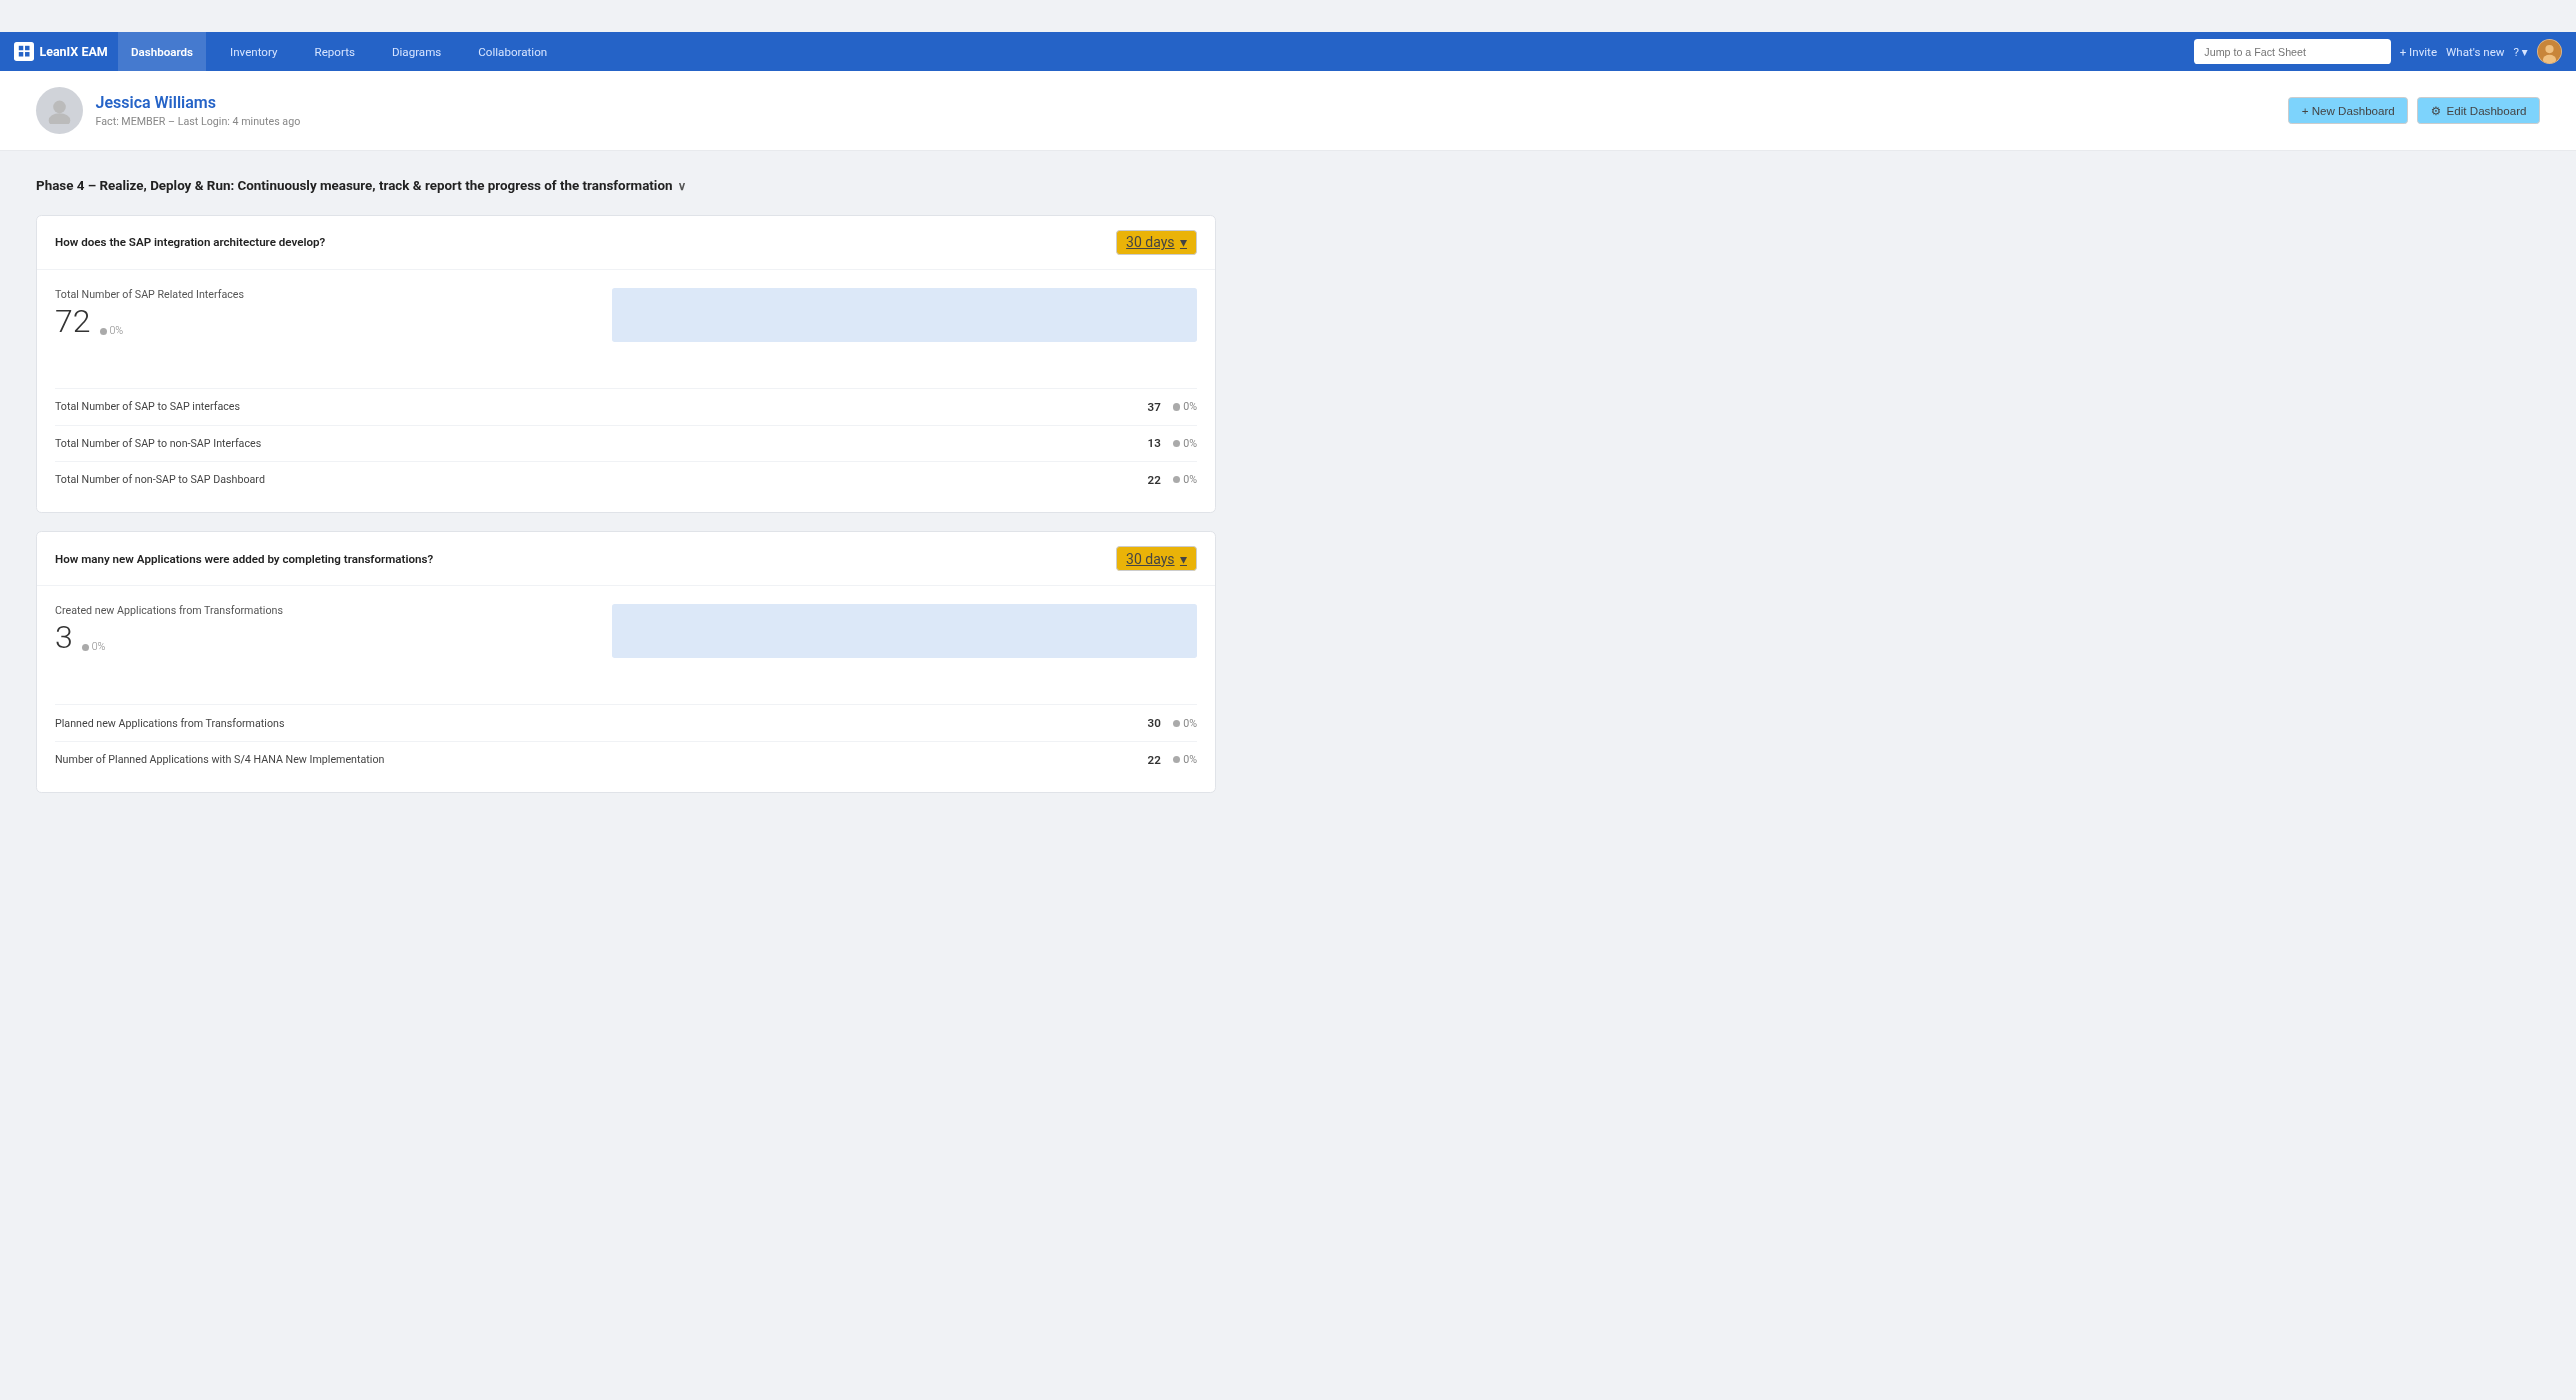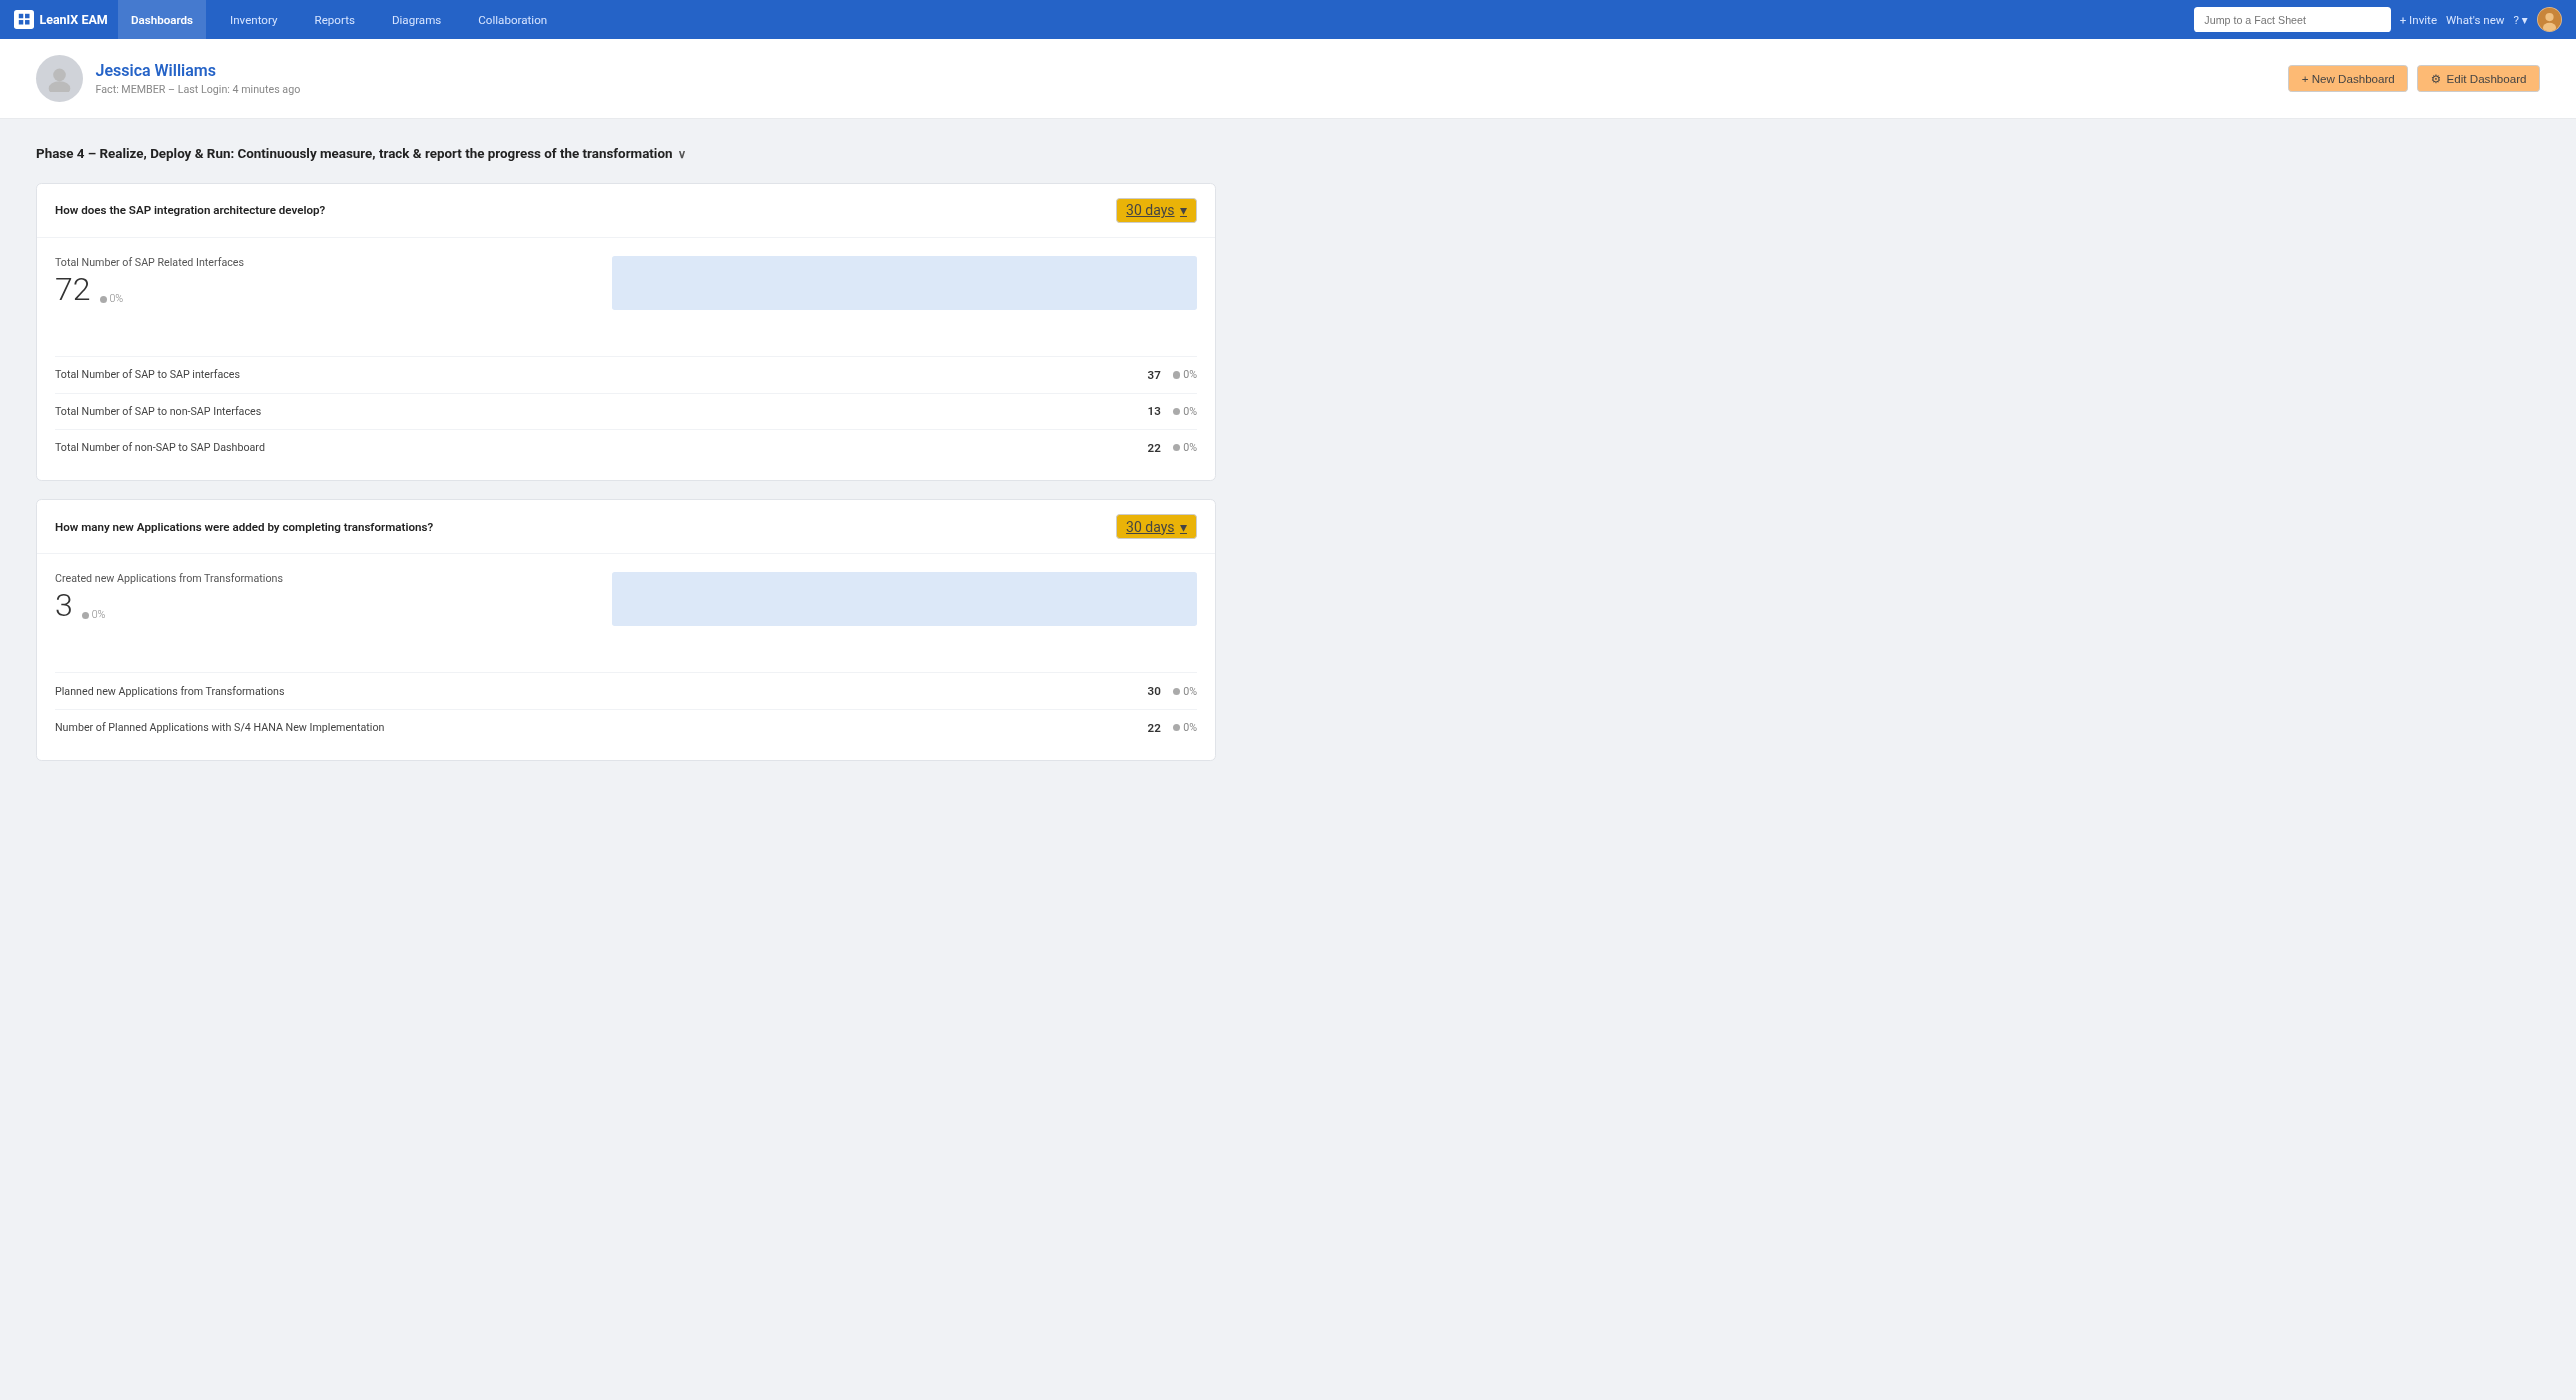--- a/index.html
+++ b/index.html
@@ -6,20 +6,21 @@
     body { font-family: -apple-system, BlinkMacSystemFont, 'Segoe UI', Roboto, sans-serif; background: #f0f2f5; min-height: 100vh; }
 
     
     .navbar {
       background: #2563c7;
       display: flex;
       align-items: center;
       height: 39px;
       padding: 0 14.3px;
       gap: 0;
+      margin-top: 32px;
     }
     .navbar-brand {
       display: flex;
       align-items: center;
       gap: 5.4px;
       color: #fff;
       font-weight: 700;
       font-size: 12.5px;
       margin-right: 10.7px;
       white-space: nowrap;
@@ -124,21 +125,21 @@
       font-size: 16px;
       font-weight: 600;
     }
     .user-meta {
       color: #888;
       font-size: 10.7px;
     }
     .header-actions { display: flex; gap: 9px; }
     .btn-outline {
       border: 0.9px solid #ccc;
-      background: #fdba74;
+      background: #7dd3fc;
       border-radius: 3.6px;
       padding: 5.4px 12.5px;
       font-size: 11.6px;
       color: #444;
       cursor: pointer;
       display: flex;
       align-items: center;
       gap: 5.4px;
     }
 

